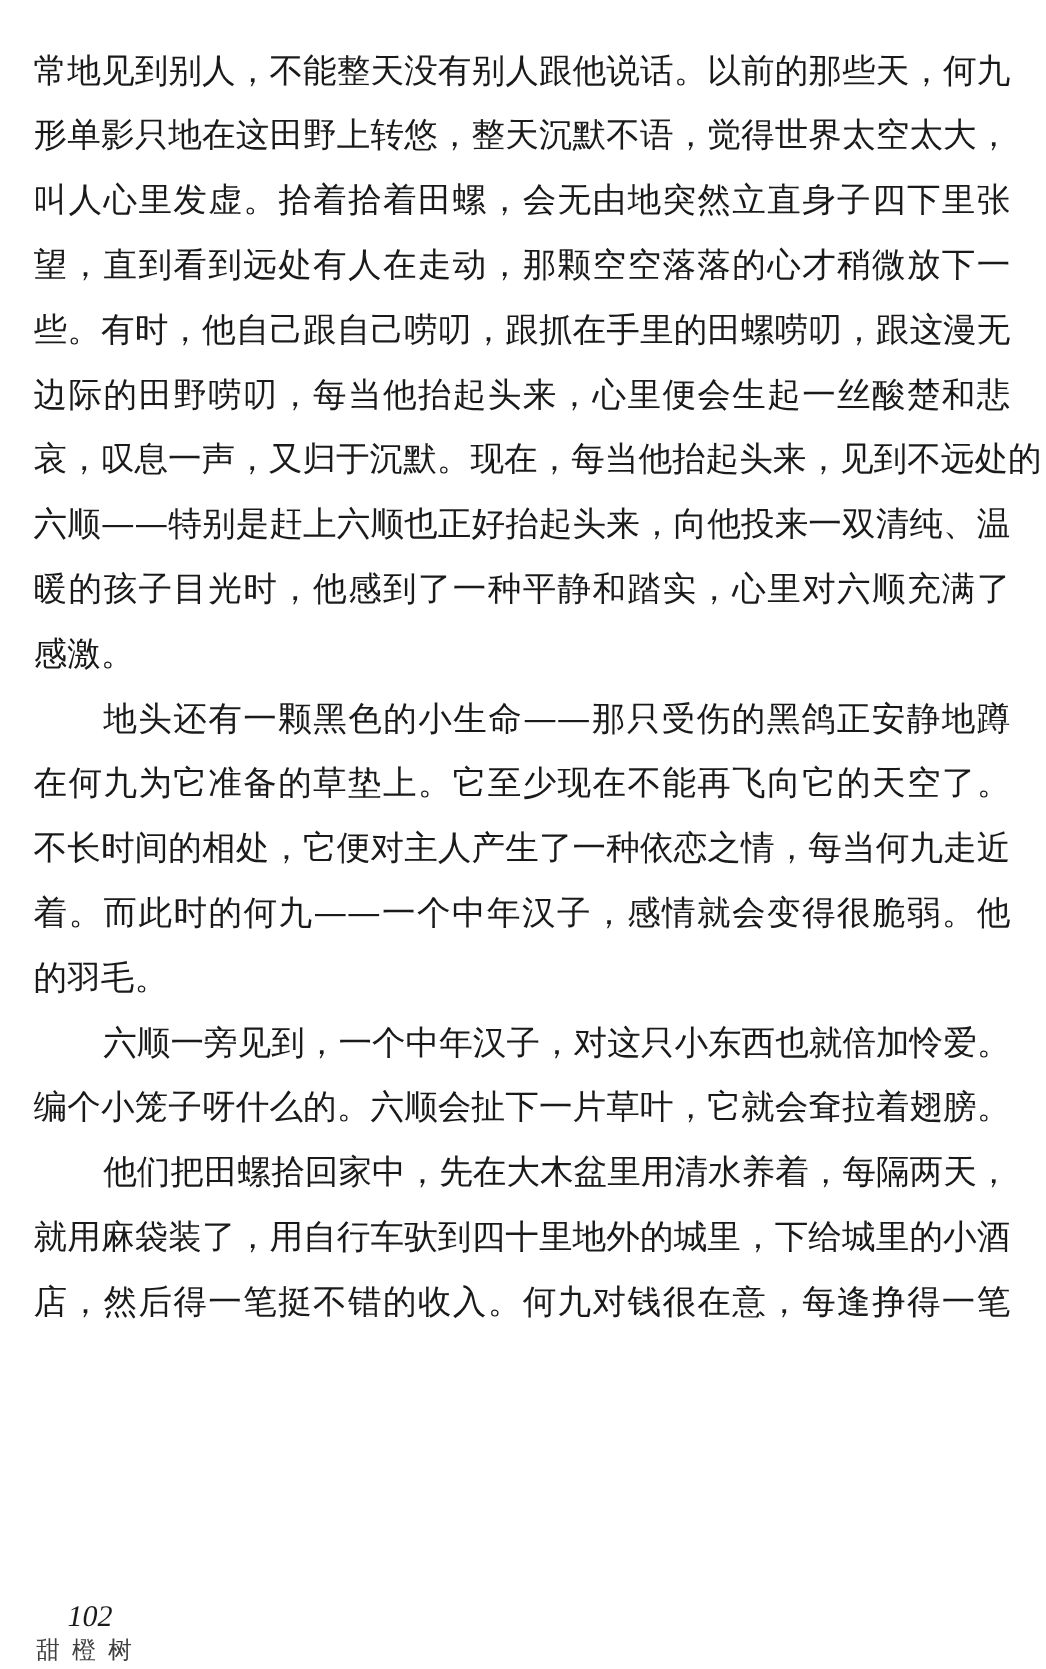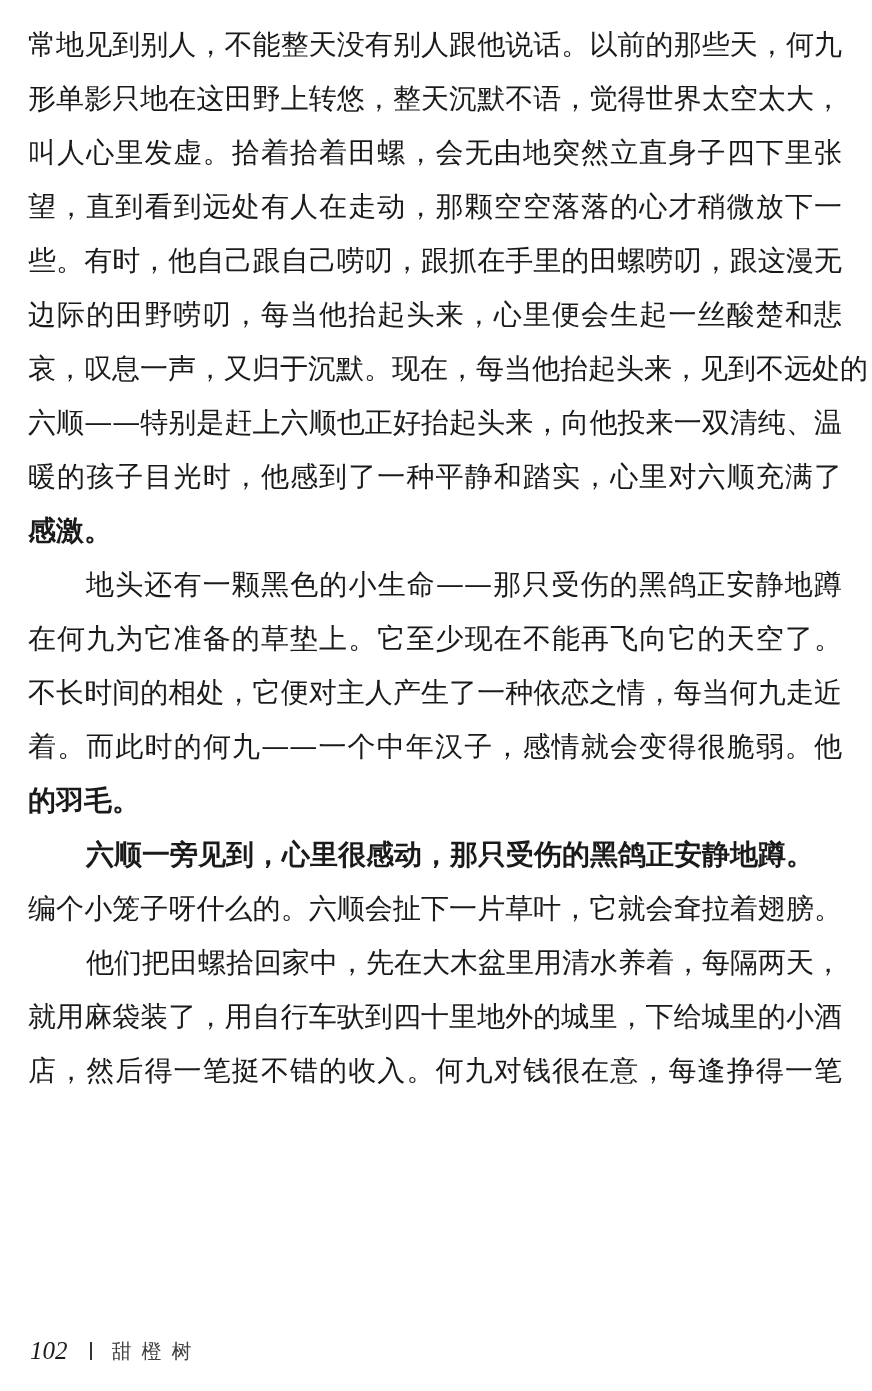--- a/index.html
+++ b/index.html
@@ -11,47 +11,47 @@
       width: 872px;
       height: 1391px;
       position: relative;
       overflow: hidden;
       color: #1a1a1a;
       font-family: "DejaVu Serif", "Liberation Serif", serif;
     }
     .page {
       position: absolute;
       left: 28px;
-      top: 18px;
+      top: 32px;
       width: 814px;
     }
     .line {
       display: block;
       height: 54px;
       line-height: 54px;
       font-size: 28px;
       white-space: nowrap;
       text-align: justify;
       text-align-last: justify;
       letter-spacing: 0;
     }
     .line.indent {
       padding-left: 58px;
     }
     .line.last {
       text-align-last: left;
-      font-weight: bold;
     }
     .footer {
       position: absolute;
       left: 30px;
       top: 1334px;
       height: 34px;
       display: flex;
       align-items: center;
+      flex-direction: column;
     }
     .page-number {
       font-family: "Liberation Serif", serif;
       font-style: italic;
       font-size: 25px;
       color: #1a1a1a;
     }
     .footer-divider {
       display: inline-block;
       width: 2px;
@@ -86,21 +86,21 @@
 
   <div>
     <span class="line indent">地头还有一颗黑色的小生命——那只受伤的黑鸽正安静地蹲</span>
     <span class="line">在何九为它准备的草垫上。它至少现在不能再飞向它的天空了。</span>
     <span class="line">不长时间的相处，它便对主人产生了一种依恋之情，每当何九走近</span>
     <span class="line">着。而此时的何九——一个中年汉子，感情就会变得很脆弱。他</span>
     <span class="line last">的羽毛。</span>
   </div>
 
   <div>
-    <span class="line indent last">六顺一旁见到，心里很感动，那只受伤的黑鸽正安静地蹲。</span>
+    <span class="line indent last">六顺一旁见到，一个中年汉子，对这只小东西也就倍加怜爱。</span>
   </div>
 
   <div>
     <span class="line">编个小笼子呀什么的。六顺会扯下一片草叶，它就会耷拉着翅膀。</span>
   </div>
 
 
   <div>
     <span class="line indent">他们把田螺拾回家中，先在大木盆里用清水养着，每隔两天，</span>
     <span class="line">就用麻袋装了，用自行车驮到四十里地外的城里，下给城里的小酒</span>

